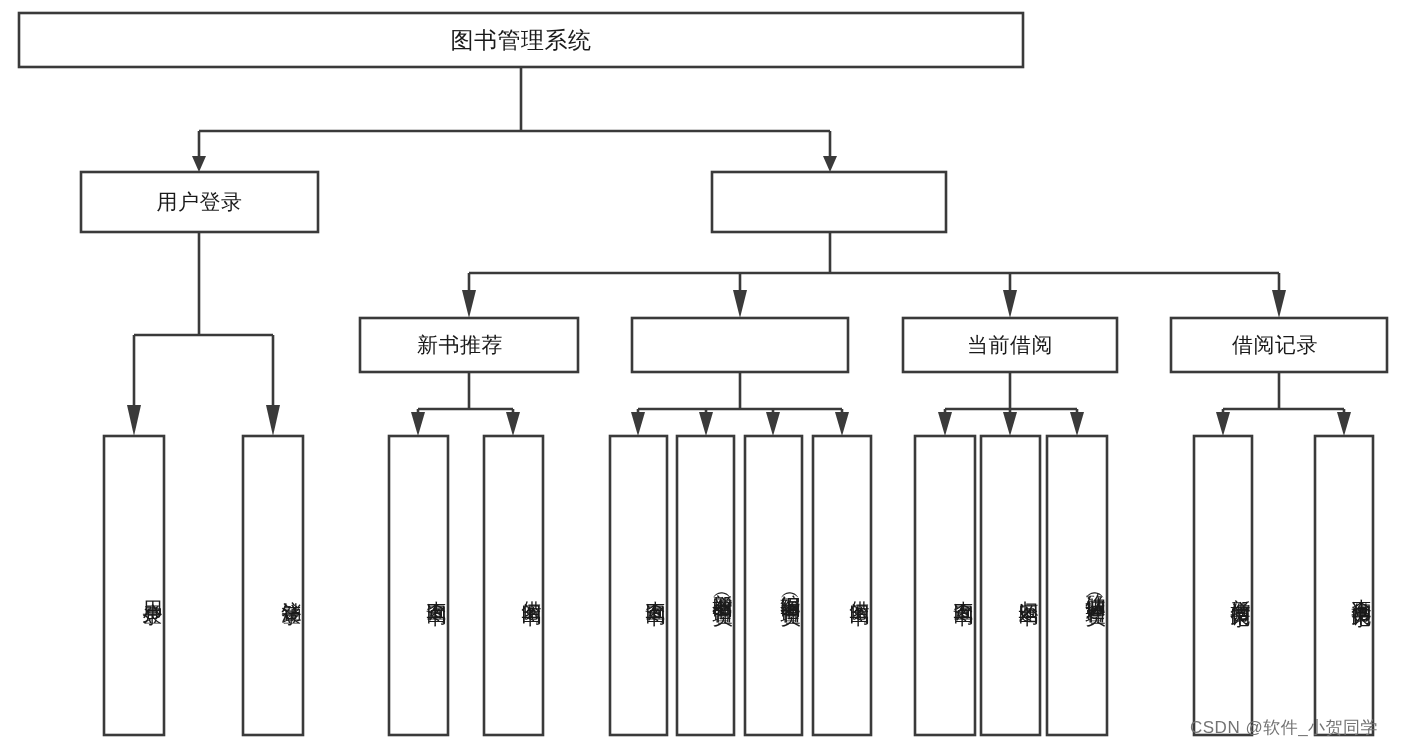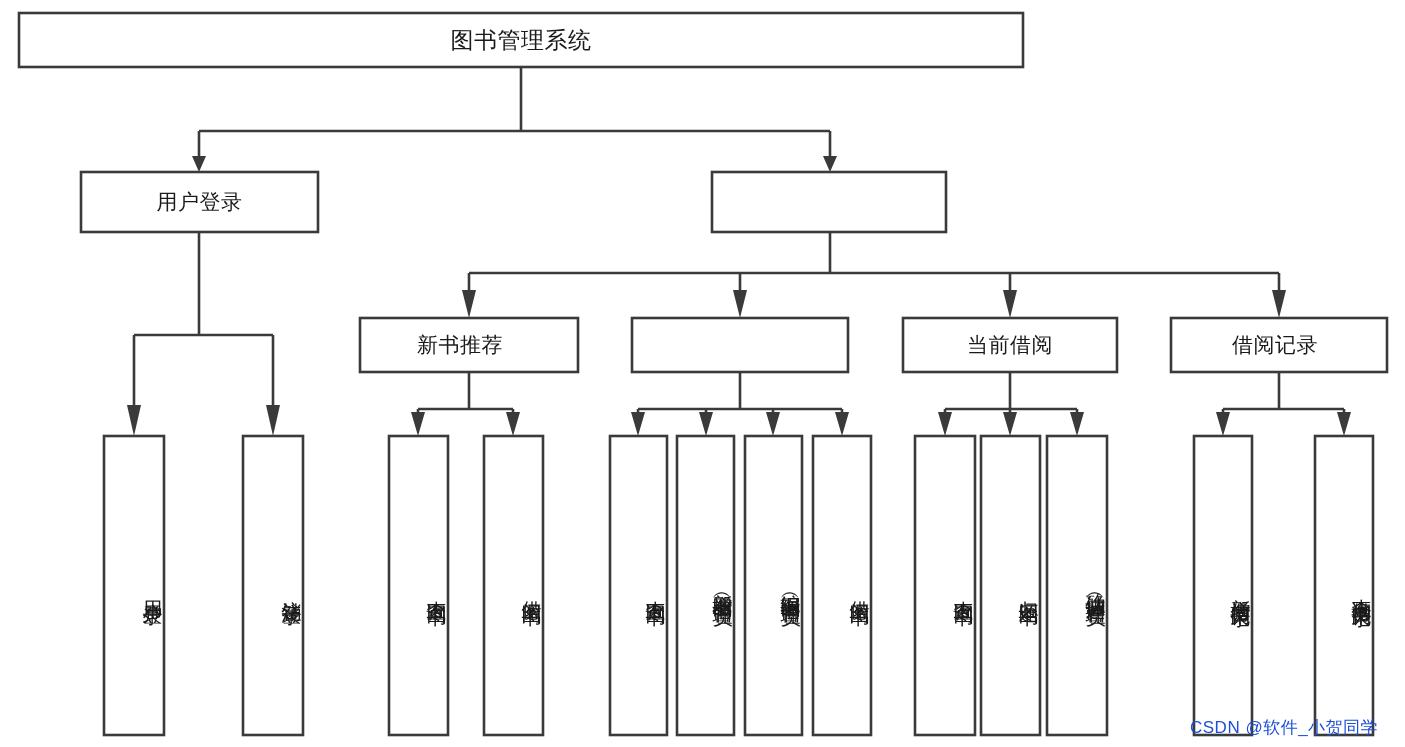--- a/index.html
+++ b/index.html
@@ -31,21 +31,21 @@
     font-size:20px;
     letter-spacing:2px;
     align-items:flex-start;
     justify-content:center;
     padding-top:6px;
     box-sizing:border-box;
   }
   .watermark{
     position:absolute;
     font-size:17px;
-    color:#1d4ed8;
+    color:#737373;
     letter-spacing:0.5px;
     white-space:nowrap;
     pointer-events:none;
   }
 </style>
 </head>
 <body>
 
 <div id="diagram-root">
 

